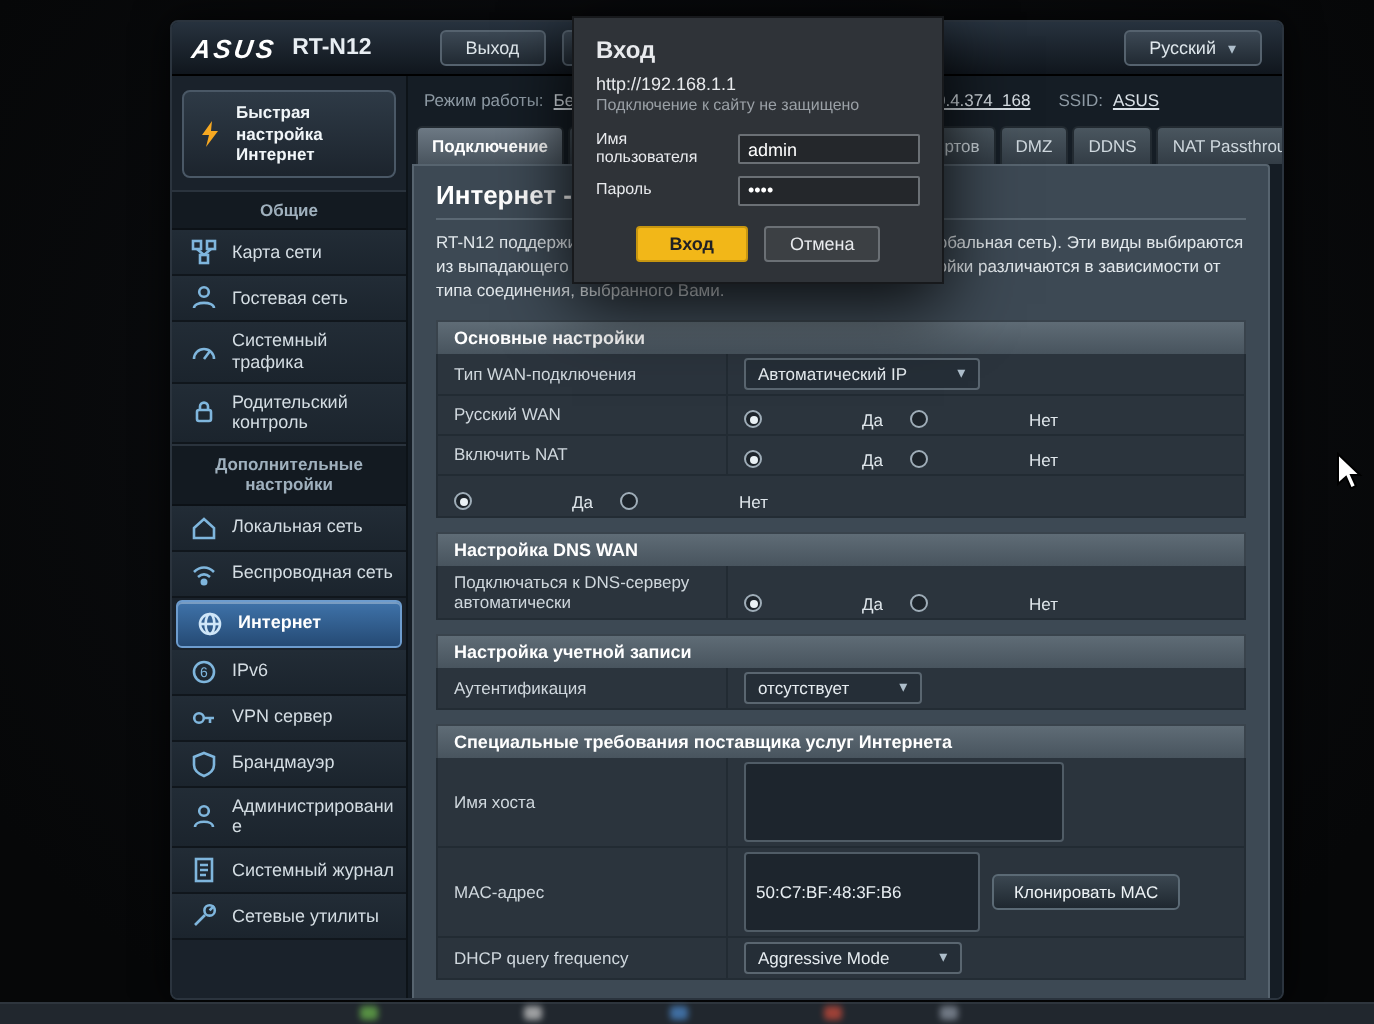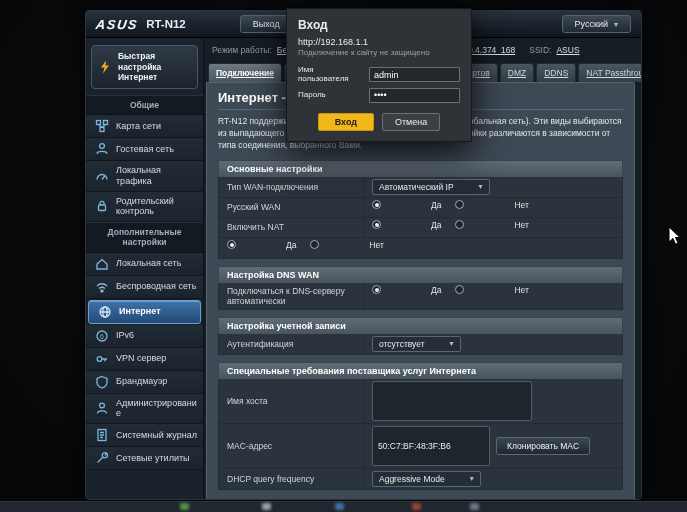--- a/index.html
+++ b/index.html
@@ -12,21 +12,21 @@
   .panel { position:absolute; left:85px; top:10px; width:557px; height:490px;
            display:flex; flex-direction:column; background:#121a22;
            border:1px solid #2b343e; border-radius:4px; overflow:hidden;
            box-shadow:0 0 18px rgba(0,0,0,.8); }
   .hdr { height:27px; flex:none; display:flex; align-items:center; gap:8px; padding:0 10px;
          background:linear-gradient(#27323e,#10161d); border-bottom:1px solid #000; }
   .logo { color:#fff; font-style:italic; font-weight:bold; font-size:13px; letter-spacing:1.5px;
           transform:skewX(-8deg); }
   .model { color:#e8eef3; font-weight:bold; font-size:11.5px; margin-right:26px; }
   .hbtn { background:linear-gradient(#3c4854,#212a33); border:1px solid #55626e; border-radius:3px;
-          color:#dfe7ec; font-size:9px; padding:3px 12px; font-family:inherit; cursor:pointer;margin-left:20px; }
+          color:#dfe7ec; font-size:9px; padding:3px 12px; font-family:inherit; cursor:pointer; }
   .spacer { flex:1; }
   .lang { display:inline-flex; align-items:center; gap:6px; }
   .caret { font-size:8px; color:#aebecb; }
 
   .panel-body { flex:1; display:flex; min-height:0; }
 
   
   .sidebar { width:118px; flex:none; background:#1a222b; border-right:1px solid #0d1318;
              display:flex; flex-direction:column; overflow:hidden; }
   .quick { margin:7px 5px 6px 5px; display:flex; align-items:center; gap:6px; padding:5px 6px;
@@ -44,31 +44,31 @@
   .icn { width:14px; height:14px; flex:none; }
 
   
   .main { flex:1; display:flex; flex-direction:column; background:#151d25; min-width:0; }
   .infobar { height:23px; flex:none; display:flex; align-items:center; gap:5px; padding:0 8px;
              font-size:8.5px; color:#8e9aa4; white-space:nowrap; overflow:hidden; }
   .infobar .val { color:#d9e0e6; text-decoration:underline; margin-right:9px; cursor:pointer; }
   .tabs { flex:none; display:flex; gap:2px; padding:2px 0 0 4px; align-items:flex-end; }
   .tab { background:linear-gradient(#4a565f,#333d46); border:1px solid #222a31; border-bottom:none;
          color:#cfd8de; font-size:8.5px; padding:4px 7px; border-radius:3px 3px 0 0; white-space:nowrap;
-         cursor:pointer;text-decoration:underline; }
+         cursor:pointer; }
   .tab.active { background:linear-gradient(#6d7984,#49545e); color:#fff; font-weight:bold; }
   .content { margin:0 6px 0 2px; background:#3d4954; border:1px solid #57646f; border-radius:0 2px 3px 3px;
              padding:7px 11px 13px 11px; }
   .page-title { font-size:13px; color:#fff; font-weight:bold; border-bottom:1px solid #5b6873;
                 padding-bottom:4px; margin-bottom:6px; }
   .desc { font-size:8.5px; color:#e2e8ec; line-height:1.4; margin-bottom:8px; }
   .sec-bar { background:linear-gradient(#5f6c76,#48545e); color:#fff; font-weight:bold; font-size:9px;
              padding:3px 8px; border:1px solid #39434c; border-bottom:none; margin-top:7px; }
   .rows { border:1px solid #232c34; border-top:none; }
-  .frow { display:flex; align-items:flex-start; background:#2b343d; border-bottom:1px solid #222b33; min-height:20px; }
+  .frow { display:flex; align-items:flex-end; background:#2b343d; border-bottom:1px solid #222b33; min-height:20px; }
   .frow:last-child { border-bottom:none; }
   .frow .lbl { width:145px; flex:none; padding:3px 8px; font-size:8.5px; color:#cfd7dd;
                border-right:1px solid #222b33; align-self:stretch; display:flex; align-items:center;
                flex-wrap:wrap; gap:4px; }
   .frow .ctl { flex:1; padding:2px 8px; display:flex; align-items:center; gap:6px; }
   .link { color:#8fc1e9; text-decoration:underline; font-size:8px; cursor:pointer; }
   .select { display:inline-flex; align-items:center; gap:25px; background:#252e37; border:1px solid #5a6670;
             color:#e6ecf0; font-size:8.5px; padding:2px 6px; border-radius:2px; cursor:pointer; }
   .radio { width:9px; height:9px; border-radius:50%; border:1px solid #9fadb8; background:#1d242b;
            display:inline-block; cursor:pointer; flex:none; }
@@ -153,21 +153,21 @@
             <circle cx="7" cy="4" r="2.4"></circle>
               <path d="M2,12 C2,8.6 12,8.6 12,12"></path>
           </svg>
           <span>Гостевая сеть</span>
         </div>
         <div class="side-item">
           <svg class="icn" viewBox="0 0 14 14" fill="none" stroke="#7fb6dd" stroke-width="1.3">
             <path d="M2,10.5 A5,5 0 0 1 12,10.5"></path>
               <path d="M7,10.5 L10,6.5"></path>
           </svg>
-          <span>Локальная трафика</span>
+          <span>Системный трафика</span>
         </div>
         <div class="side-item">
           <svg class="icn" viewBox="0 0 14 14" fill="none" stroke="#7fb6dd" stroke-width="1.3">
             <rect x="3.5" y="6" width="7" height="5.5" rx="1"></rect>
               <path d="M5,6 V4.3 A2,2 0 0 1 9,4.3 V6"></path>
           </svg>
           <span>Родительский контроль</span>
         </div>
 
         <div class="side-sec">Дополнительные настройки</div>

